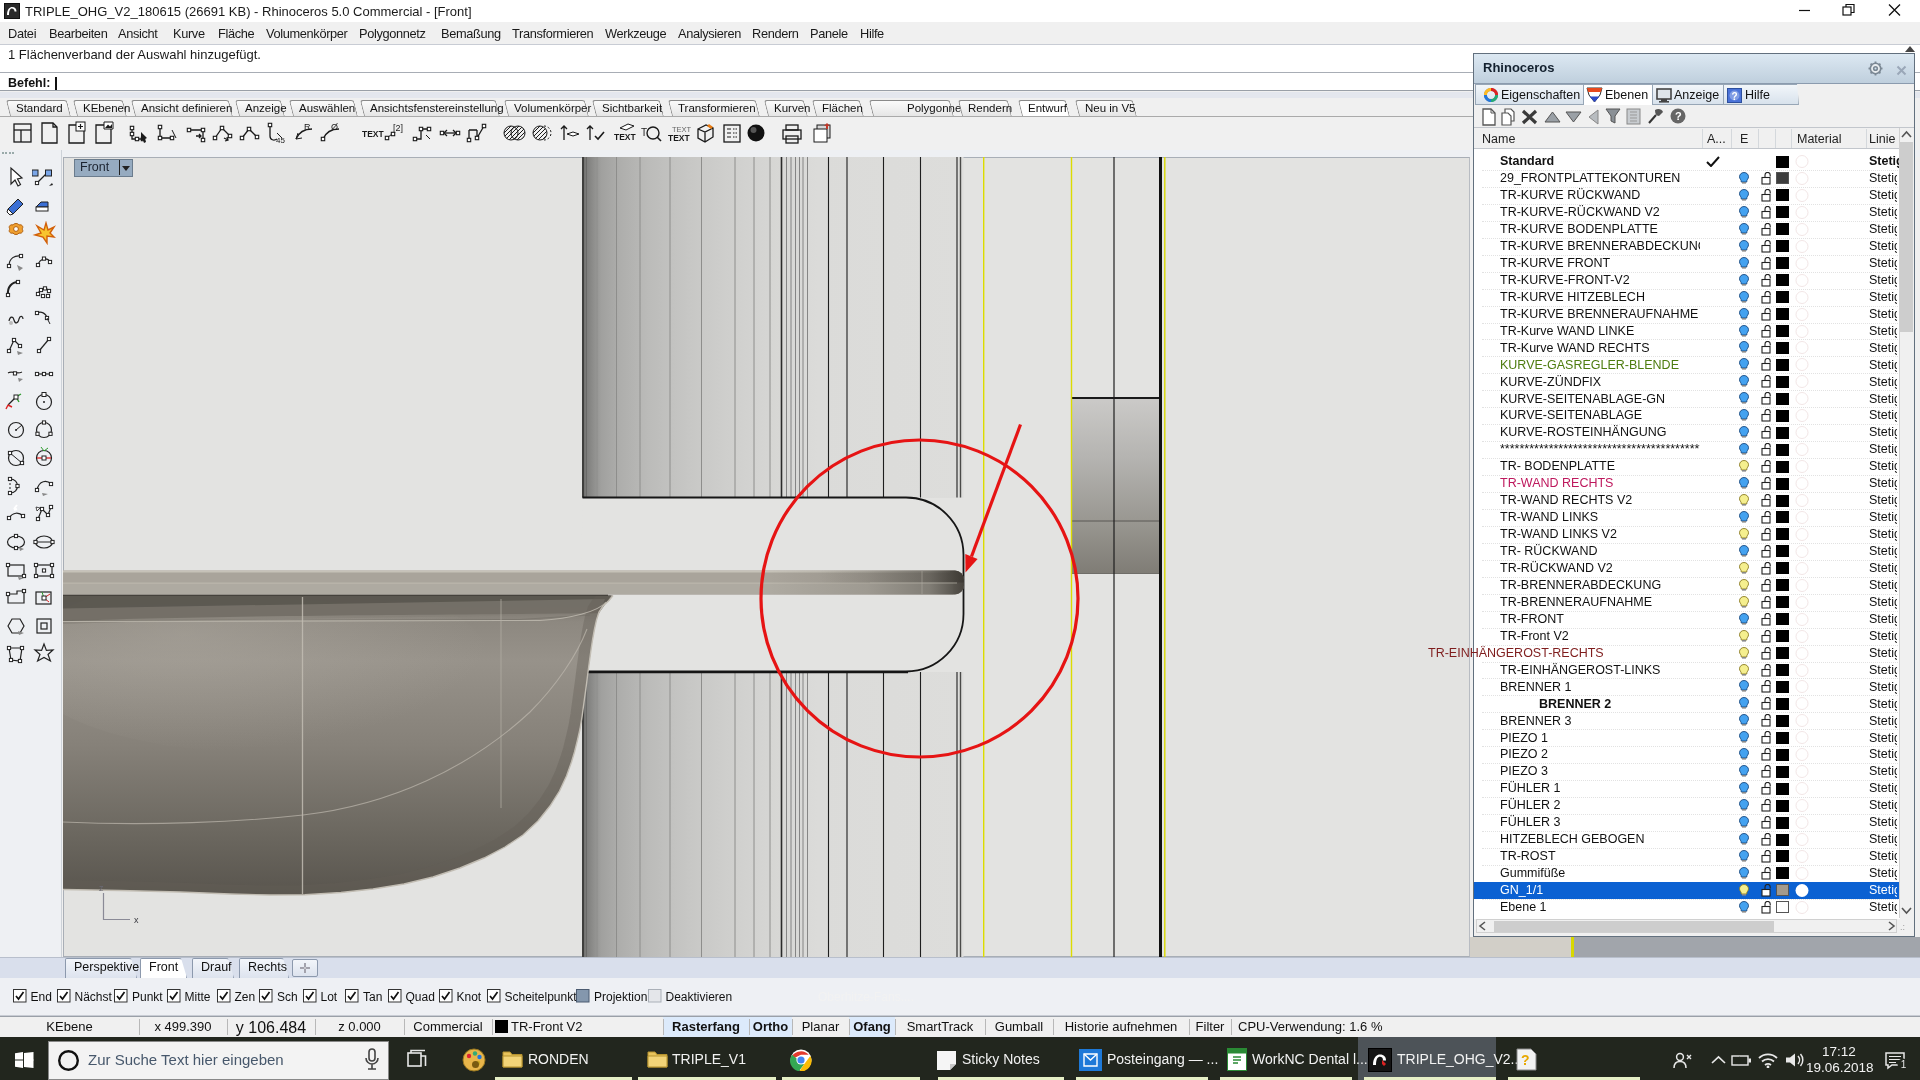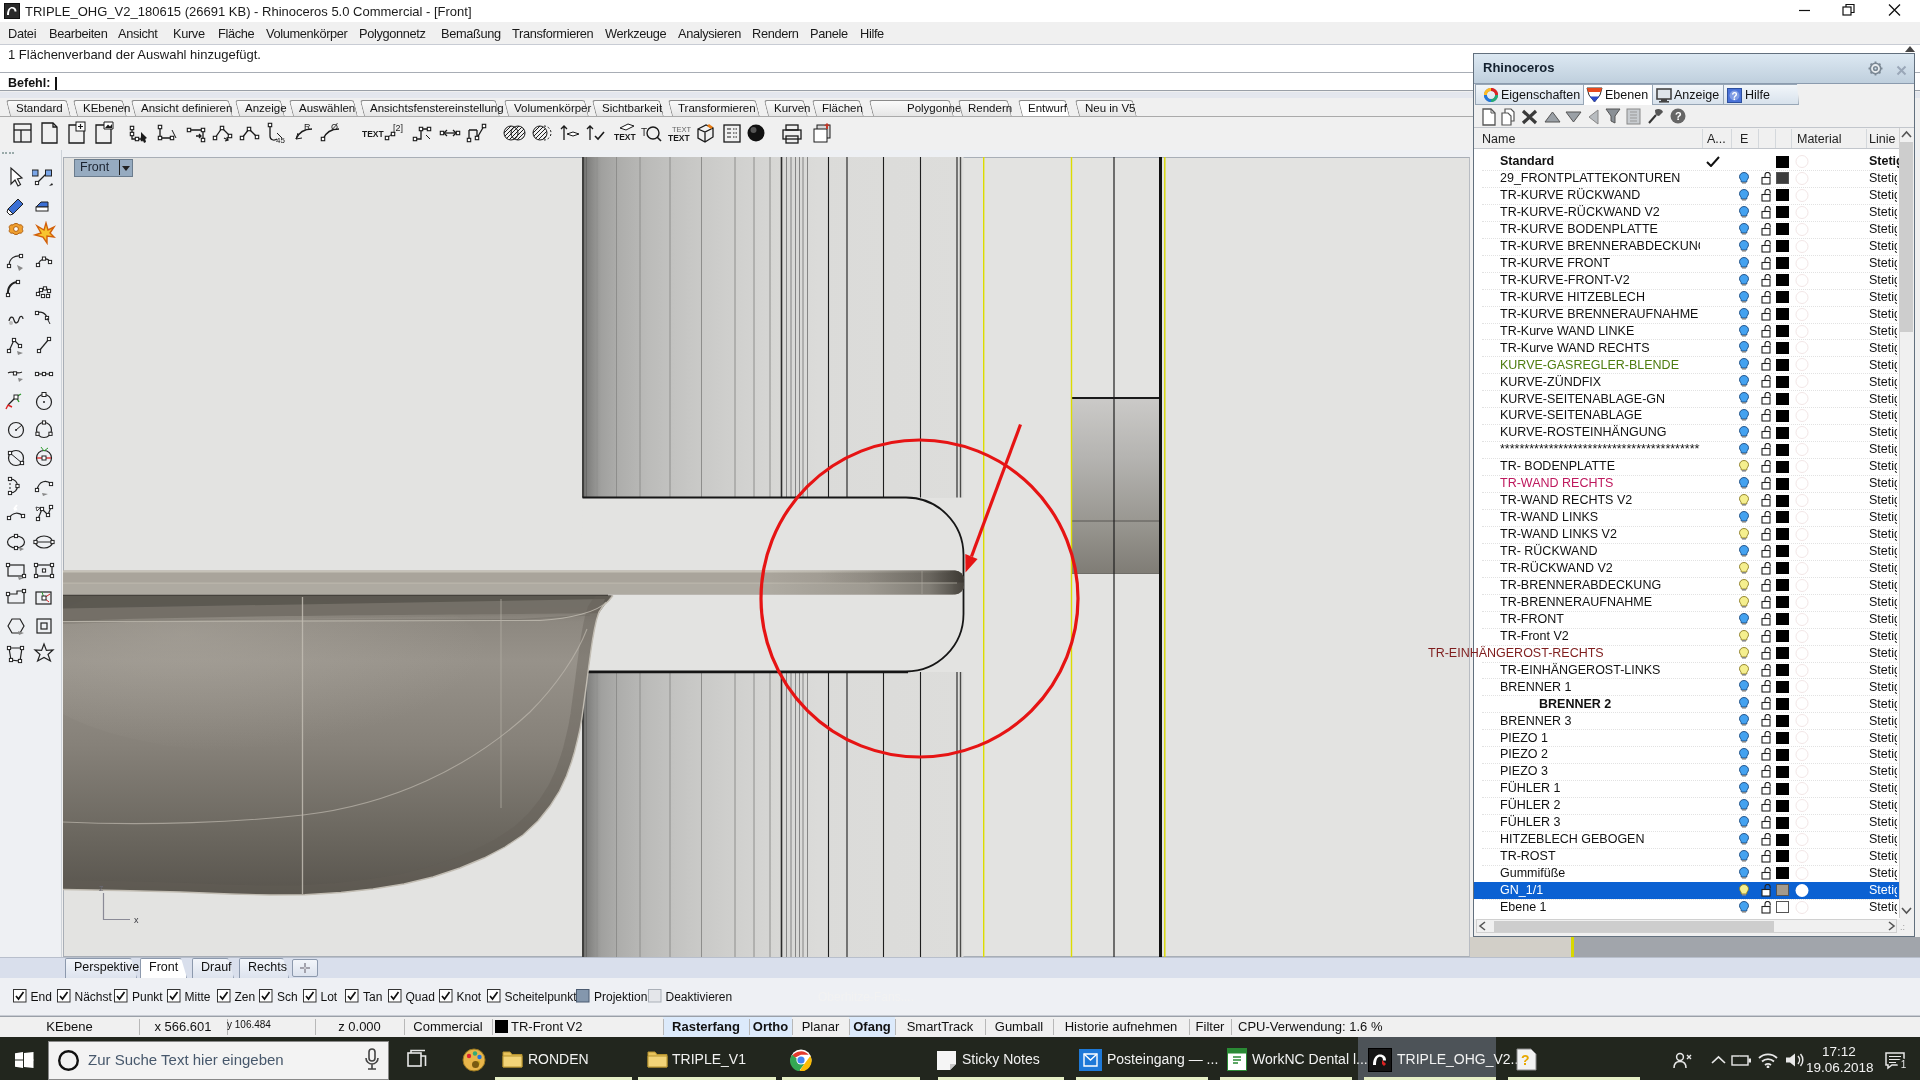--- a/index.html
+++ b/index.html
@@ -1448,23 +1448,23 @@
       <rect x="0.5" y="0.5" width="12.5" height="12.5" fill="#8497ad" stroke="#4a5a70"></rect>
     </svg>
 <div class="tx" style="left:594px;top:990px;font-size:12px;color:#111;font-weight:normal;">Projektion</div>
 <svg class="abs" style="left:647.5px;top:989px;" width="14" height="14">
       <rect x="0.5" y="0.5" width="12.5" height="12.5" fill="#e4e6ea" stroke="#aab0b8"></rect>
     </svg>
 <div class="tx" style="left:665.5px;top:990px;font-size:12px;color:#111;font-weight:normal;">Deaktivieren</div>
 <div class="abs" style="left:0px;top:1016px;width:1920px;height:21px;background:#f0f0f0;border-top:1px solid #9aa0a8;"></div>
 <div class="tx" style="left:0px;top:1019px;width:139px;text-align:center;font-size:13px;color:#111;font-weight:normal;">KEbene</div>
 <div class="abs" style="left:139px;top:1019px;width:1px;height:16px;background:#b8b8b8;"></div>
-<div class="tx" style="left:139px;top:1019px;width:88px;text-align:center;font-size:13px;color:#111;font-weight:normal;">x 566.601</div>
+<div class="tx" style="left:139px;top:1019px;width:88px;text-align:center;font-size:13px;color:#111;font-weight:normal;">x 499.390</div>
 <div class="abs" style="left:227px;top:1019px;width:1px;height:16px;background:#b8b8b8;"></div>
-<div class="tx" style="left:227px;top:1019px;width:88px;text-align:left;font-size:10px;color:#111;font-weight:normal;">y 106.484</div>
+<div class="tx" style="left:227px;top:1019px;width:88px;text-align:center;font-size:16px;color:#111;font-weight:normal;">y 106.484</div>
 <div class="abs" style="left:315px;top:1019px;width:1px;height:16px;background:#b8b8b8;"></div>
 <div class="tx" style="left:315px;top:1019px;width:89px;text-align:center;font-size:13px;color:#111;font-weight:normal;">z 0.000</div>
 <div class="abs" style="left:404px;top:1019px;width:1px;height:16px;background:#b8b8b8;"></div>
 <div class="tx" style="left:404px;top:1019px;width:88px;text-align:center;font-size:13px;color:#111;font-weight:normal;">Commercial</div>
 <div class="abs" style="left:492px;top:1019px;width:1px;height:16px;background:#b8b8b8;"></div>
 <div class="abs" style="left:495px;top:1020px;width:13px;height:13px;background:#000;"></div>
 <div class="tx" style="left:511px;top:1019px;font-size:13px;color:#111;font-weight:normal;">TR-Front V2</div>
 <div class="abs" style="left:663px;top:1017px;width:86px;height:20px;background:#dceafb;"></div>
 <div class="abs" style="left:663px;top:1019px;width:1px;height:16px;background:#b8b8b8;"></div>
 <div class="tx" style="left:663px;top:1019px;width:86px;text-align:center;font-size:13px;color:#111;font-weight:bold;">Rasterfang</div>

